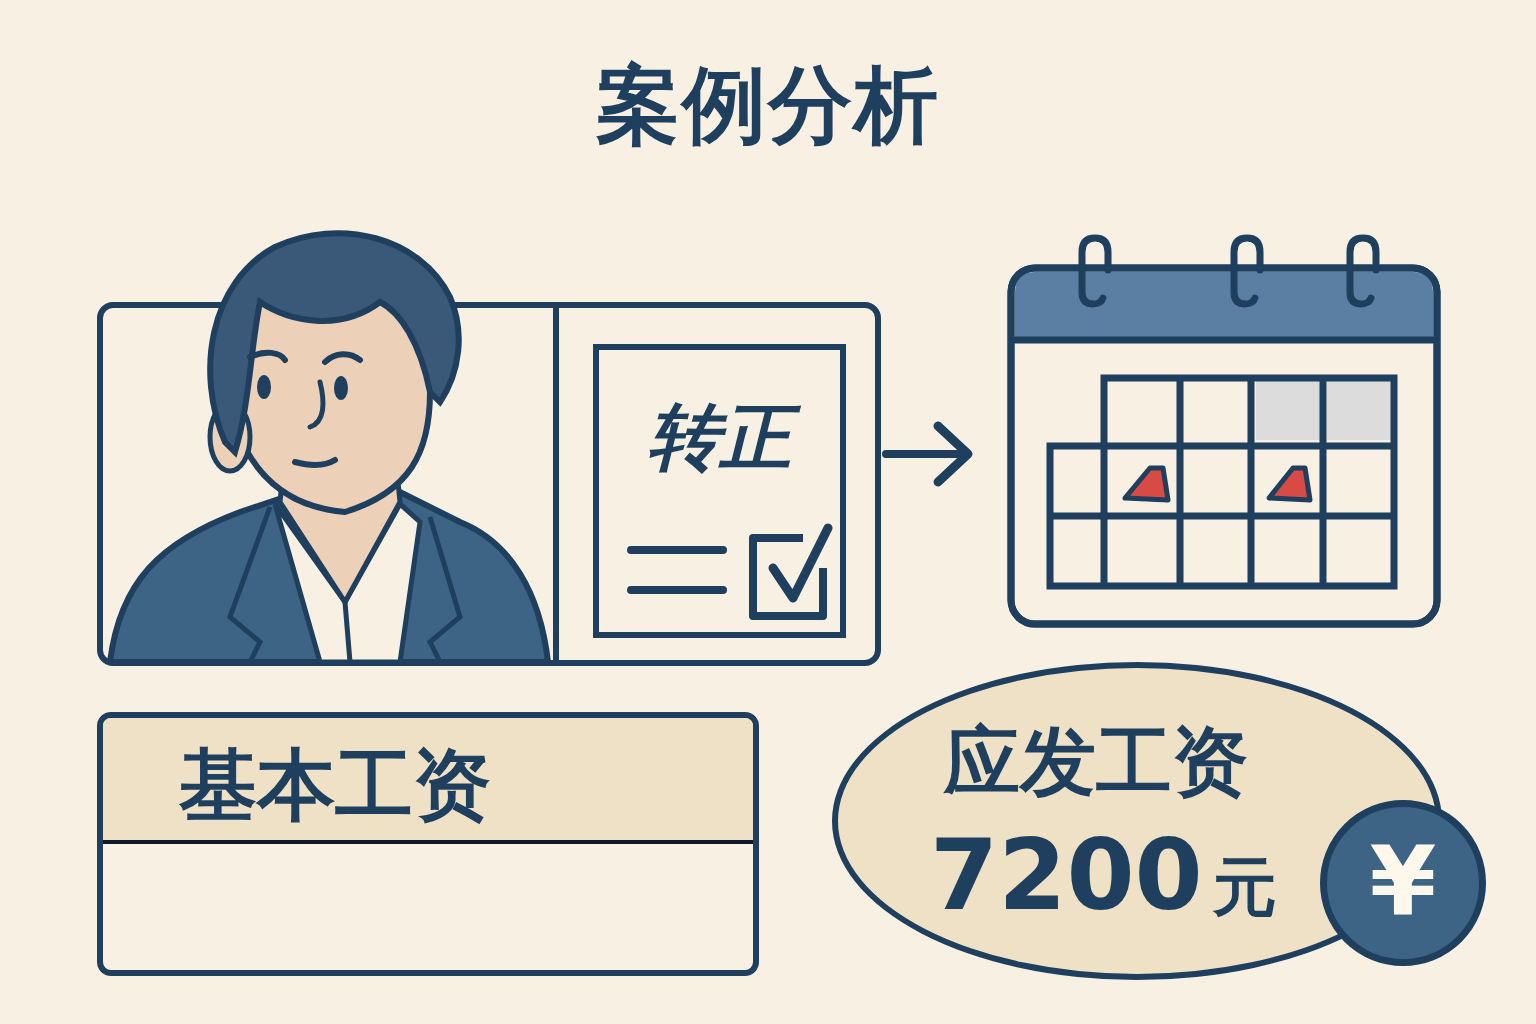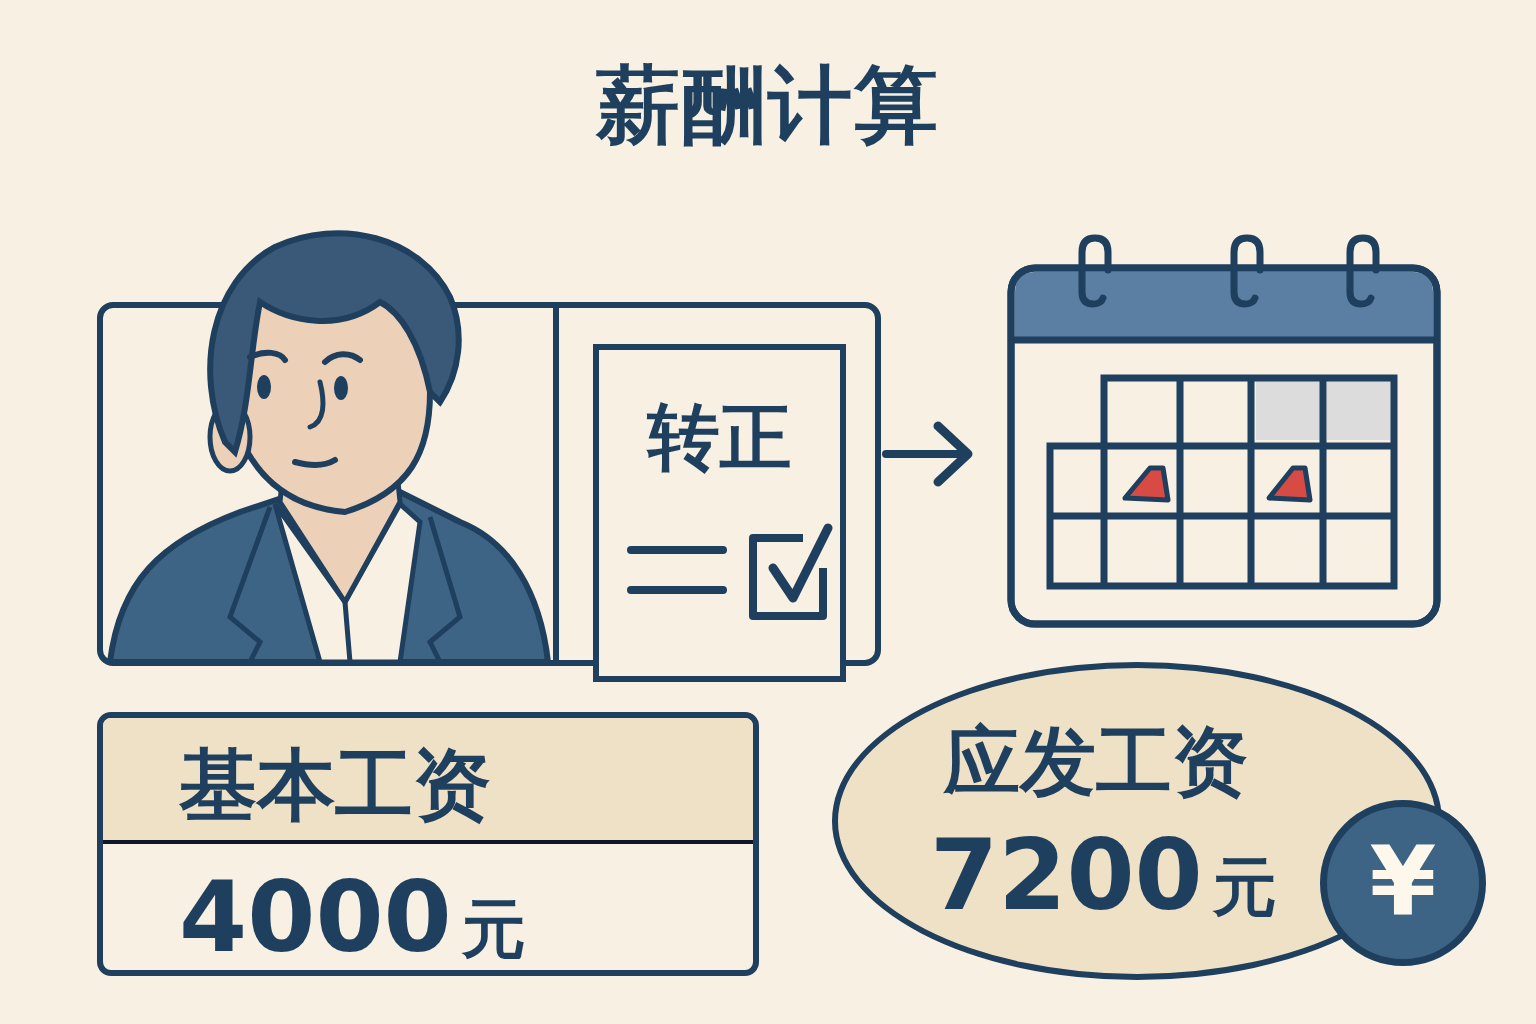--- a/index.html
+++ b/index.html
@@ -2,38 +2,38 @@
 <html><head>
 <meta charset="utf-8">
 <style>
   html,body{margin:0;padding:0;}
   body{width:1536px;height:1024px;background:#f8f0e2;position:relative;overflow:hidden;font-family:"DejaVu Sans","Liberation Sans",sans-serif;color:#1f3f5e;}
   .title{position:absolute;left:0;top:52px;width:1536px;text-align:center;font-size:84px;font-weight:bold;line-height:106px;color:#1f3f5e;letter-spacing:2px;}
   .title .l2{display:block;}
   .abs{position:absolute;}
   .card{position:absolute;left:97px;top:302px;width:784px;height:364px;border:6px solid #1f3f5e;border-radius:16px;box-sizing:border-box;background:#f8f0e2;}
   .divider{position:absolute;left:553px;top:306px;width:6px;height:356px;background:#1f3f5e;}
-  .doc{position:absolute;left:593px;top:344px;width:253px;height:338px;border:6px solid #1f3f5e;box-sizing:border-box;background:#f8f0e2;}
+  .doc{position:absolute;left:593px;top:344px;width:253px;height:294px;border:6px solid #1f3f5e;box-sizing:border-box;background:#f8f0e2;font-style:italic;}
   .doc-title{position:absolute;left:0;top:40px;width:100%;text-align:center;font-size:72px;font-weight:bold;color:#1f3f5e;}
   .base-box{position:absolute;left:97px;top:712px;width:662px;height:264px;border:6px solid #1f3f5e;border-radius:14px;box-sizing:border-box;overflow:hidden;background:#f8f0e2;}
   .base-head{position:absolute;left:0;top:0;width:100%;height:122px;background:#efe1c6;border-bottom:4px solid #0f172a;}
   .base-head span{position:absolute;left:76px;top:16px;font-size:78px;font-weight:bold;}
   .base-val{position:absolute;left:76px;top:142px;font-size:98px;font-weight:bold;}
   .base-val small{font-size:64px;margin-left:10px;}
   .pay{position:absolute;left:832px;top:662px;width:610px;height:318px;border:6px solid #1f3f5e;border-radius:50%;box-sizing:border-box;background:#efe1c6;}
   .pay-label{position:absolute;left:944px;top:712px;font-size:76px;font-weight:bold;font-family:Liberation Mono, monospace;}
   .pay-val{position:absolute;left:930px;top:818px;font-size:98px;font-weight:bold;}
   .pay-val small{font-size:64px;margin-left:10px;}
   .coin{position:absolute;left:1320px;top:800px;width:166px;height:166px;border-radius:50%;background:#3d6385;border:7px solid #1f3f5e;box-sizing:border-box;color:#fdf7ec;font-size:96px;font-weight:bold;text-align:center;line-height:150px;}
 </style>
 </head>
 <body>
 
 <div class="title">
-  <span class="l2">薪酬计算</span>
+  <span class="l2">案例分析</span>
 </div>
 
 <div class="card"></div>
 <div class="divider"></div>
 
 <svg class="abs" style="left:100px;top:222px" width="455" height="442" viewBox="0 0 455 442">
 
   <path d="M10 440 C20 360 60 320 140 290 L200 270 L300 270 L360 300 C410 320 440 370 448 440 Z" fill="#3d6385" stroke="#1f3f5e" stroke-width="6"></path>
 
   <path d="M175 282 L245 380 L300 282 L320 300 L300 440 L220 440 L180 300 Z" fill="#f8f0e2" stroke="#1f3f5e" stroke-width="5"></path>
@@ -98,23 +98,20 @@
   </g>
 
   <polygon points="145,236 158,236 163,268 120,266" fill="#d84b45" stroke="#1f3f5e" stroke-width="5" stroke-linejoin="round"></polygon>
   <polygon points="288,236 300,236 305,268 264,266" fill="#d84b45" stroke="#1f3f5e" stroke-width="5" stroke-linejoin="round"></polygon>
 </svg>
 
 <div class="base-box">
   <div class="base-head">
     <span>基本工资</span>
   </div>
-  <div class="base-val">
-    <span>4000</span><small>元</small>
-  </div>
 </div>
 
 <div class="pay"></div>
 <div class="pay-label">应发工资</div>
 <div class="pay-val">
   <span>7200</span><small>元</small>
 </div>
 <div class="coin">¥</div>
 
 </body></html>

